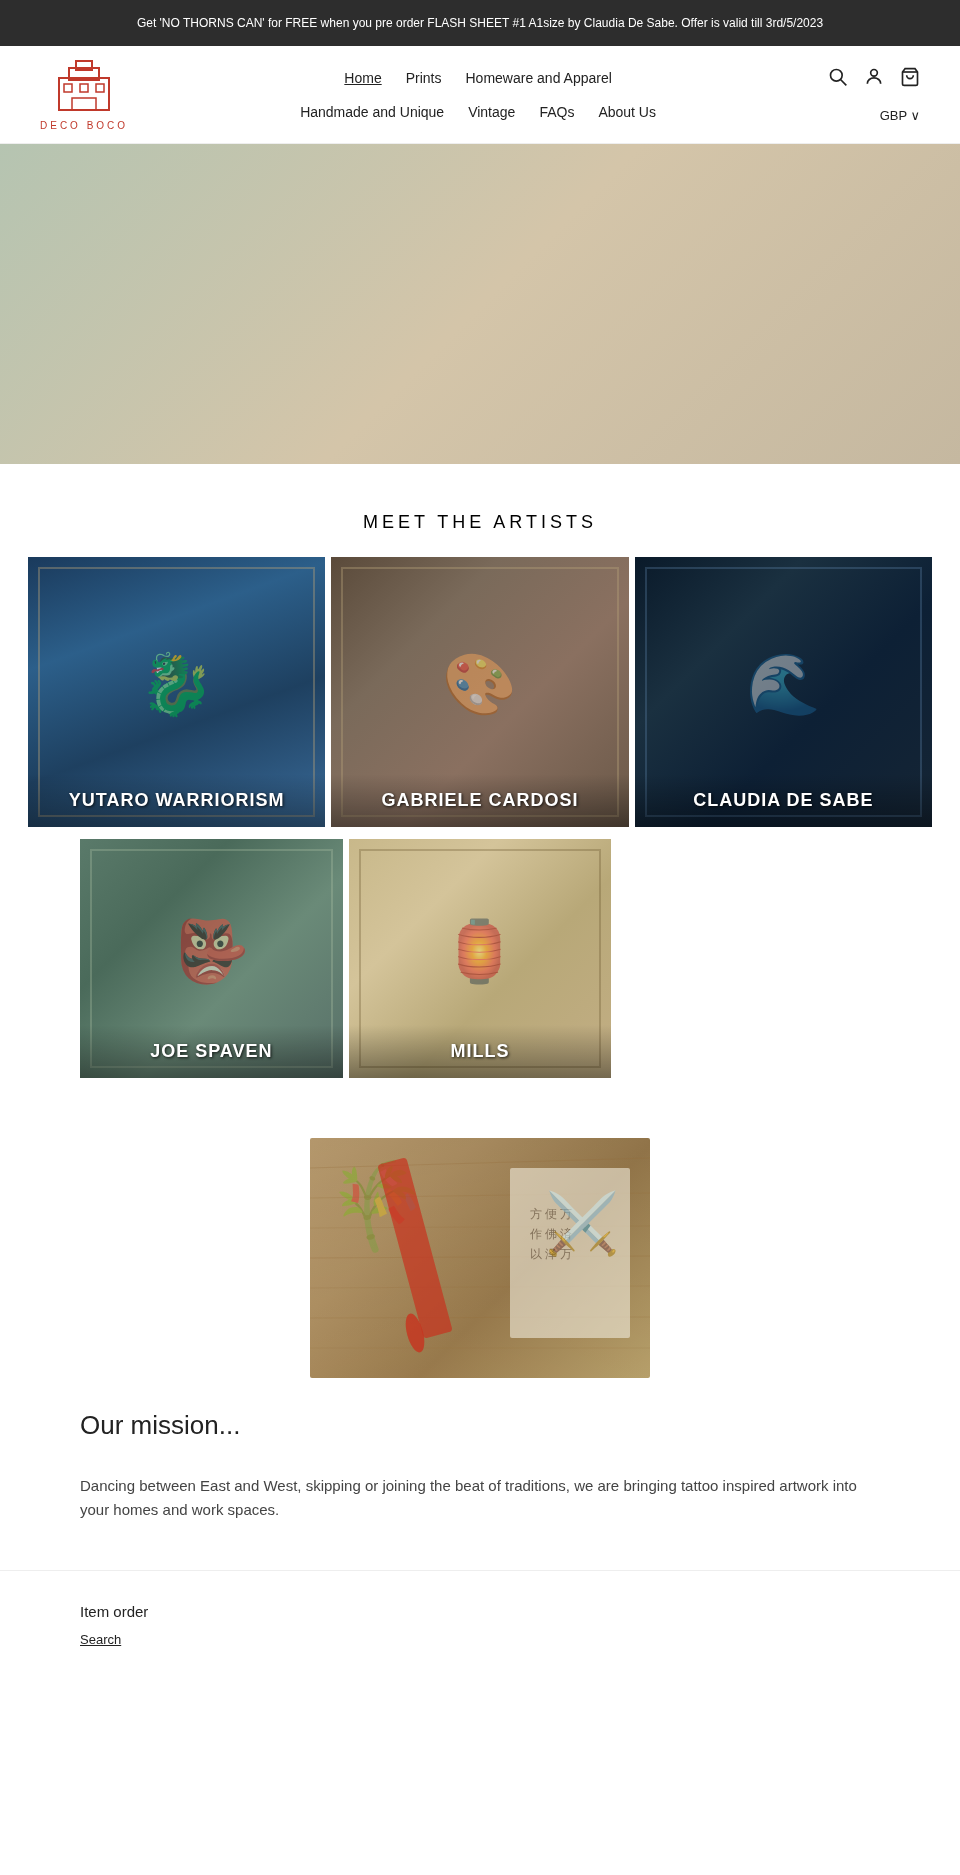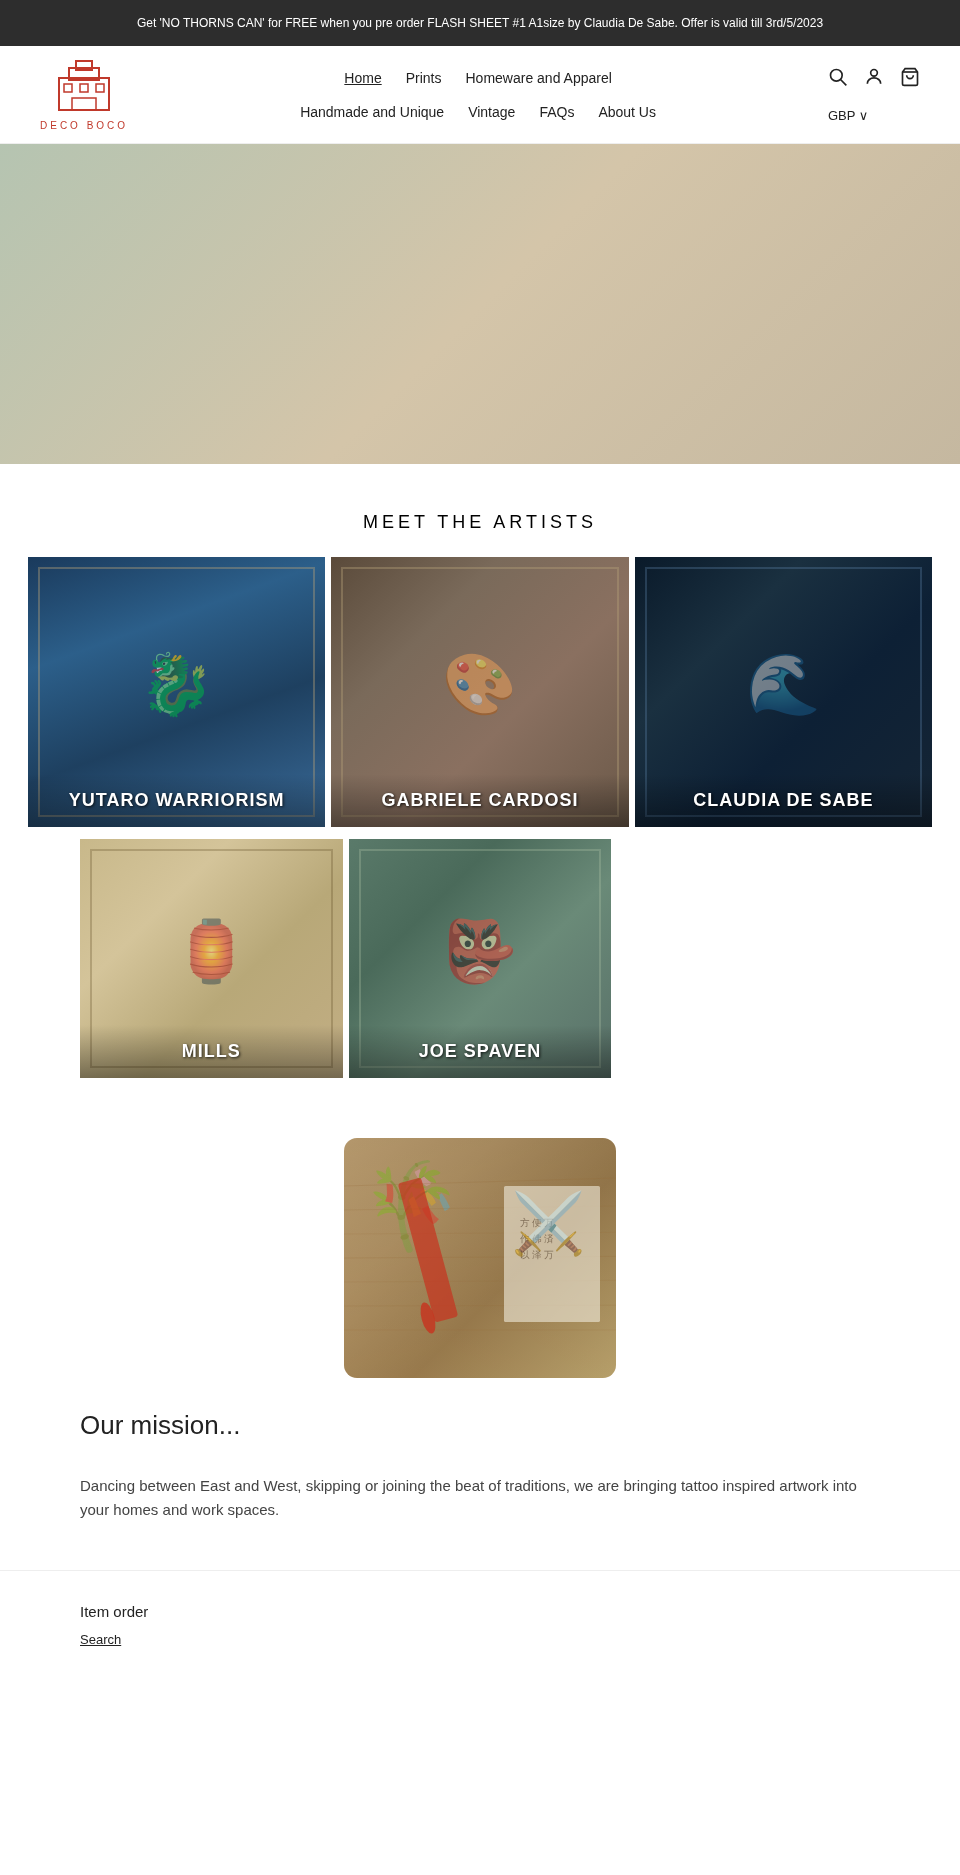--- a/index.html
+++ b/index.html
@@ -49,21 +49,21 @@
       gap: 24px;
       align-items: center;
     }
     nav a {
       text-decoration: none;
       color: #222;
       font-size: 14px;
     }
     .header-icons {
       display: flex;
-      align-items: flex-start;
+      align-items: flex-end;
       gap: 16px;
       flex-direction: column;
     }
     .header-icons-row {
       display: flex;
       gap: 16px;
       align-items: center;
     }
     .icon-btn {
       background: none;
@@ -243,26 +243,26 @@
       background: linear-gradient(transparent, rgba(0,0,0,0.4));
     }
 
     
     .mission-image-wrapper {
       display: flex;
       justify-content: center;
       padding: 60px 40px 0;
     }
     .mission-image {
-      width: 272px;
+      width: 340px;
       height: 240px;
       background: linear-gradient(135deg, #c8a878 0%, #b89868 30%, #a08050 60%, #c0a870 100%);
       position: relative;
       overflow: hidden;
-      border-radius: 13px;
+      border-radius: 2px;
     }
     .mission-image::before {
       content: '🎋';
       position: absolute;
       top: 20px;
       left: 20px;
       font-size: 80px;
       opacity: 0.4;
       transform: rotate(-20deg);
     }
@@ -405,26 +405,26 @@
   </div>
 
   <div class="artist-card art-claudia">
     <div class="artist-label">CLAUDIA DE SABE</div>
   </div>
 </div>
 
 <div class="bottom-row-wrapper">
   <div class="bottom-row">
 
+    <div class="artist-card art-joespaven">
+      <div class="artist-label">JOE SPAVEN</div>
+    </div>
+
     <div class="artist-card art-mills">
       <div class="artist-label">MILLS</div>
-    </div>
-
-    <div class="artist-card art-joespaven">
-      <div class="artist-label">JOE SPAVEN</div>
     </div>
 
     <div class="artist-card empty"></div>
   </div>
 </div>
 
 <div class="mission-image-wrapper">
   <div class="mission-image">
     <div class="mission-overlay"></div>
 

